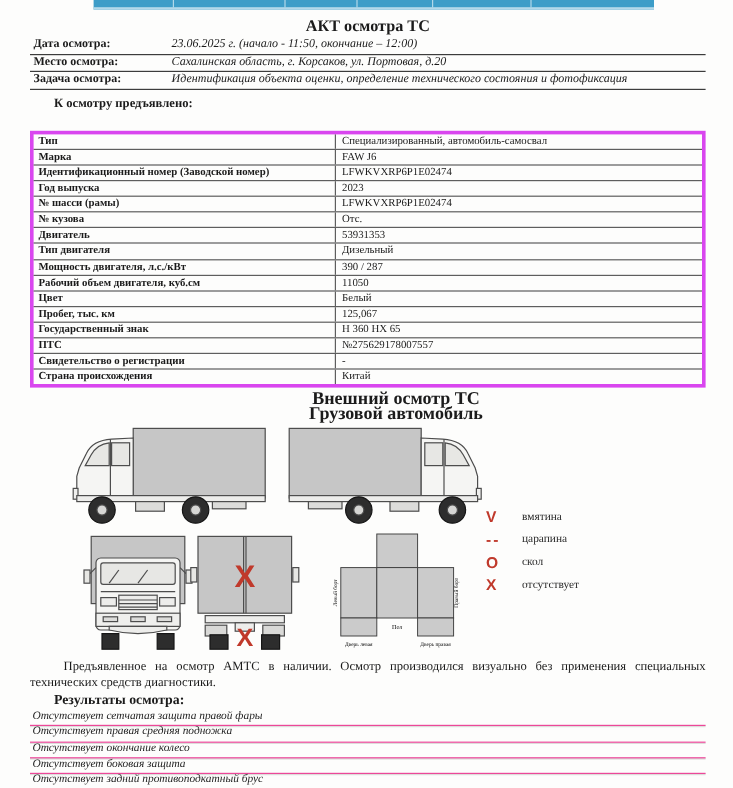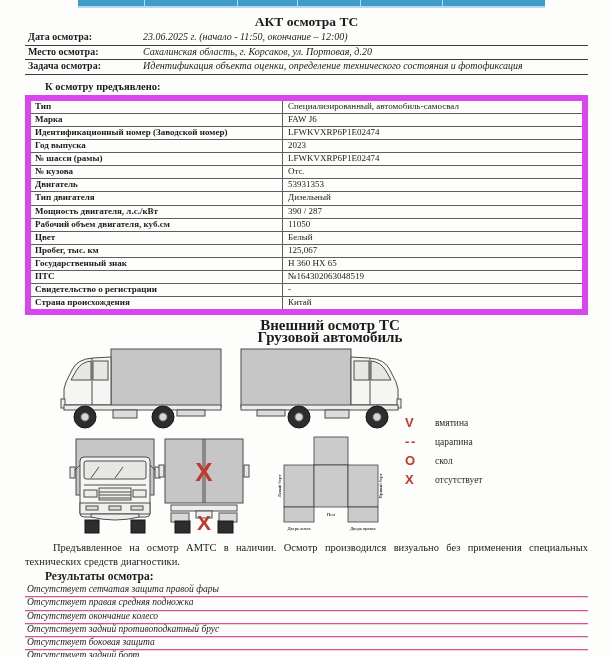--- a/index.html
+++ b/index.html
@@ -25,21 +25,21 @@
   .meta-row{
     display:flex;align-items:flex-start;height:13.6px;
     border-bottom:1px solid #3c3c3c;font-size:10px;line-height:12px;
   }
   .meta-label{font-weight:bold;width:115px;flex:none;padding-left:3px;}
   .meta-value{font-style:italic;flex:1;}
 
   .section-heading{margin-top:5px;font-weight:bold;font-size:10.5px;line-height:13px;margin-left:20px;}
 
   
-  .vtable{margin-top:2px;border:6px solid #d946ef;}
+  .vtable{margin-top:16px;border:3px solid #d946ef;}
   .vt-row{display:flex;height:12.1px;border-bottom:1px solid #5e5e5e;font-size:9px;line-height:11.5px;}
   .vt-row:last-child{border-bottom:none;}
   .vt-label{width:252px;flex:none;border-right:1px solid #5e5e5e;font-weight:bold;padding-left:4px;box-sizing:border-box;}
   .vt-value{flex:1;padding-left:5px;}
 
   
   .diagram{position:relative;height:218px;margin-top:4px;}
   .diagram-title{position:absolute;left:205px;top:0;width:200px;text-align:center;font-weight:bold;font-size:15px;line-height:12px;}
   .dsvg{position:absolute;}
   .svg-side-left{left:30px;top:26px;}
@@ -169,21 +169,21 @@
     <div class="vt-row">
         <span class="vt-label">Пробег, тыс. км</span>
         <span class="vt-value">125,067</span>
       </div>
     <div class="vt-row">
         <span class="vt-label">Государственный знак</span>
         <span class="vt-value">Н 360 НХ 65</span>
       </div>
     <div class="vt-row">
         <span class="vt-label">ПТС</span>
-        <span class="vt-value">№164302063048519</span>
+        <span class="vt-value">№275629178007557</span>
       </div>
     <div class="vt-row">
         <span class="vt-label">Свидетельство о регистрации</span>
         <span class="vt-value">-</span>
       </div>
     <div class="vt-row">
         <span class="vt-label">Страна происхождения</span>
         <span class="vt-value">Китай</span>
       </div>
   </div>
@@ -287,18 +287,18 @@
   </div>
 
   <p class="note">Предъявленное на осмотр АМТС в наличии. Осмотр производился визуально без применения специальных технических средств диагностики.</p>
 
   <div class="section-heading results-heading">Результаты осмотра:</div>
 
   <div class="results">
     <div class="result-item">Отсутствует сетчатая защита правой фары</div>
     <div class="result-item">Отсутствует правая средняя подножка</div>
     <div class="result-item">Отсутствует окончание колесо</div>
+    <div class="result-item">Отсутствует боковая защита</div>
     <div class="result-item">Отсутствует задний противоподкатный брус</div>
-    <div class="result-item">Отсутствует боковая защита</div>
     <div class="result-item">Отсутствует задний борт</div>
   </div>
 
 </div>
 
 </body></html>

